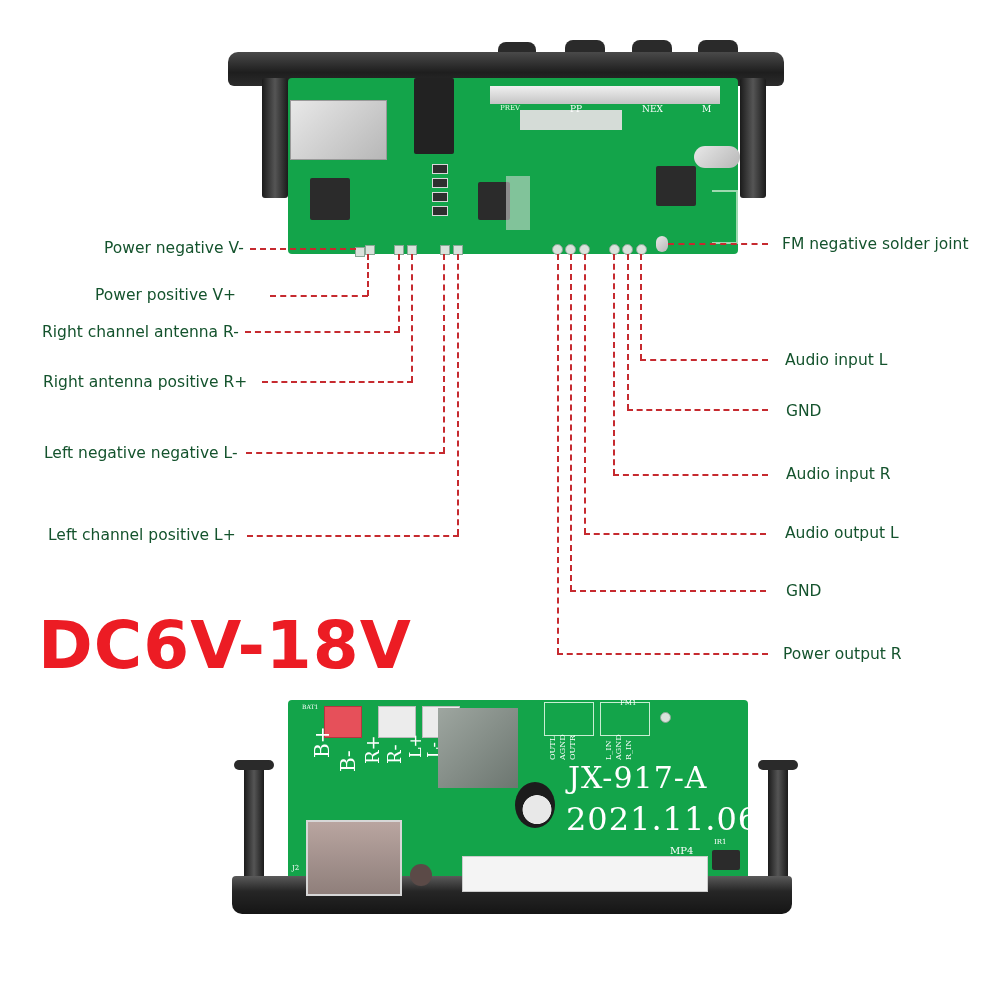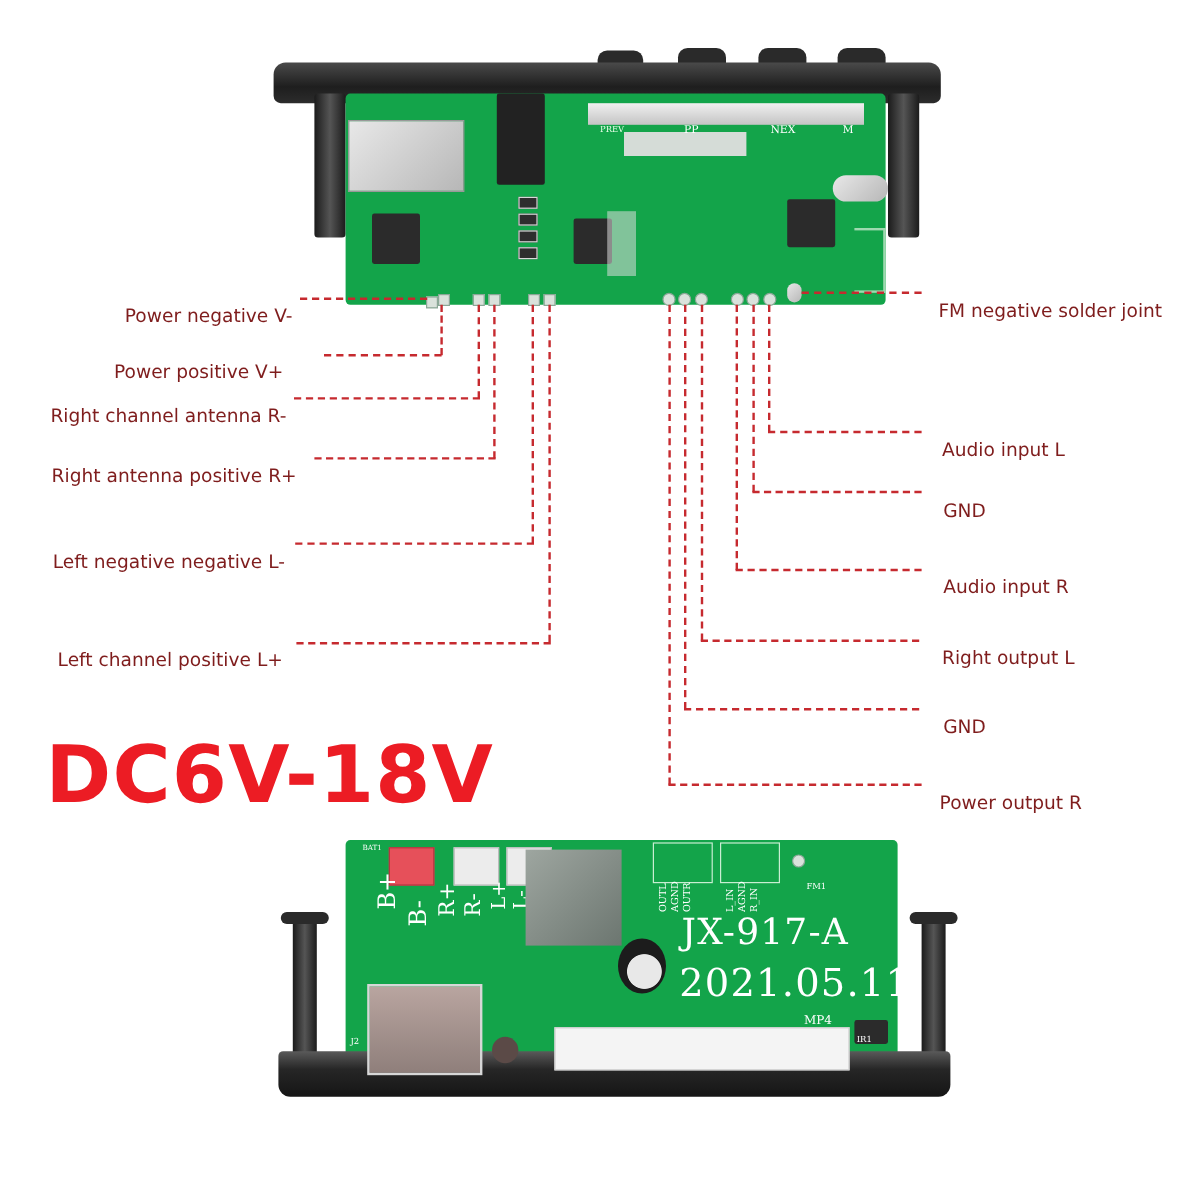--- a/index.html
+++ b/index.html
@@ -1,17 +1,17 @@
 <!DOCTYPE html>
 <html><head>
 <meta charset="utf-8">
 <style>
   html,body{margin:0;padding:0;background:#ffffff;}
   body{width:1000px;height:1000px;position:relative;overflow:hidden;font-family:"Liberation Sans",sans-serif;}
-  .label{position:absolute;color:#7f1d1d;font-family:"DejaVu Sans",sans-serif;font-size:15.5px;white-space:nowrap;line-height:18px;margin-top:15px;}
+  .label{position:absolute;color:#14532d;font-family:"DejaVu Sans",sans-serif;font-size:15.5px;white-space:nowrap;line-height:18px;}
   .dash-h{position:absolute;height:0;border-top:2px dashed #c62a2f;}
   .dash-v{position:absolute;width:0;border-left:2px dashed #c62a2f;}
   .voltage{position:absolute;left:38px;top:606px;color:#ec1c24;font-family:"DejaVu Sans",sans-serif;font-weight:bold;font-size:66px;letter-spacing:1px;line-height:80px;}
   
   .bezel{position:absolute;background:linear-gradient(#4a4a4a,#1e1e1e 60%,#2c2c2c);border-radius:10px 10px 6px 6px;}
   .bezel-btn{position:absolute;background:#2a2a2a;border-radius:8px 8px 0 0;}
   .pcb{position:absolute;background:#13a44a;border-radius:4px;}
   .pcb-dark{position:absolute;background:#0e8a3c;}
   .chip{position:absolute;background:#2b2b2b;border-radius:2px;}
   .silver{position:absolute;background:linear-gradient(135deg,#e8e8e8,#b7b7b7);}
@@ -127,21 +127,21 @@
   <div class="label" style="left:42px;top:323px;">Right channel antenna R-</div>
   <div class="label" style="left:43px;top:373px;">Right antenna positive R+</div>
   <div class="label" style="left:44px;top:444px;">Left negative negative L-</div>
   <div class="label" style="left:48px;top:526px;">Left channel positive L+</div>
 </div>
 <div>
   <div class="label" style="left:782px;top:235px;">FM negative solder joint</div>
   <div class="label" style="left:785px;top:351px;">Audio input L</div>
   <div class="label" style="left:786px;top:402px;">GND</div>
   <div class="label" style="left:786px;top:465px;">Audio input R</div>
-  <div class="label" style="left:785px;top:524px;">Right output L</div>
+  <div class="label" style="left:785px;top:524px;">Audio output L</div>
   <div class="label" style="left:786px;top:582px;">GND</div>
   <div class="label" style="left:783px;top:645px;">Power output R</div>
 </div>
 
 <div class="voltage">DC6V-18V</div>
 
 <div>
   <div class="pcb" style="left:288px;top:700px;width:460px;height:190px;"></div>
 
   <div class="post" style="left:244px;top:764px;width:20px;height:130px;"></div>
@@ -166,31 +166,31 @@
 
   <div style="position:absolute;left:544px;top:702px;width:48px;height:32px;border:1px solid #c8eed2;"></div>
   <div style="position:absolute;left:600px;top:702px;width:48px;height:32px;border:1px solid #c8eed2;"></div>
   <div class="silk" style="left:548px;top:760px;font-size:8px;transform:rotate(-90deg);transform-origin:left top;">OUTL</div>
   <div class="silk" style="left:558px;top:760px;font-size:8px;transform:rotate(-90deg);transform-origin:left top;">AGND</div>
   <div class="silk" style="left:568px;top:760px;font-size:8px;transform:rotate(-90deg);transform-origin:left top;">OUTR</div>
   <div class="silk" style="left:604px;top:760px;font-size:8px;transform:rotate(-90deg);transform-origin:left top;">L_IN</div>
   <div class="silk" style="left:614px;top:760px;font-size:8px;transform:rotate(-90deg);transform-origin:left top;">AGND</div>
   <div class="silk" style="left:624px;top:760px;font-size:8px;transform:rotate(-90deg);transform-origin:left top;">R_IN</div>
   <div class="pad" style="left:660px;top:712px;"></div>
-  <div class="silk" style="left:672px;top:699px;font-size:7px;margin-top:36px;">FM1</div>
+  <div class="silk" style="left:620px;top:699px;font-size:7px;">FM1</div>
 
   <div class="silk" style="left:568px;top:760px;font-size:30px;letter-spacing:1px;">JX-917-A</div>
-  <div class="silk" style="left:566px;top:800px;font-size:32px;letter-spacing:1px;">2021.05.11</div>
+  <div class="silk" style="left:566px;top:800px;font-size:32px;letter-spacing:1px;">2021.11.06</div>
 
   <div style="position:absolute;left:515px;top:782px;width:40px;height:46px;border-radius:50%;background:radial-gradient(circle at 55% 60%,#e8e8e8 0 40%,#1c1c1c 42%);"></div>
 
   <div style="position:absolute;left:306px;top:820px;width:92px;height:72px;background:linear-gradient(#b9a5a0,#8f7f7b);border:2px solid #d7d7d7;"></div>
   <div class="silk" style="left:292px;top:864px;font-size:7px;">J2</div>
 
   <div style="position:absolute;left:410px;top:864px;width:22px;height:22px;border-radius:50%;background:#5b4a47;"></div>
 
   <div style="position:absolute;left:462px;top:856px;width:244px;height:34px;background:#f4f4f4;border:1px solid #ccc;"></div>
   <div class="silk" style="left:670px;top:845px;font-size:10px;">MP4</div>
 
   <div class="chip" style="left:712px;top:850px;width:28px;height:20px;"></div>
-  <div class="silk" style="left:714px;top:862px;font-size:7px;">IR1</div>
+  <div class="silk" style="left:714px;top:838px;font-size:7px;">IR1</div>
   <div class="silk" style="left:302px;top:703px;font-size:6px;">BAT1</div>
 </div>
 
 </body></html>

